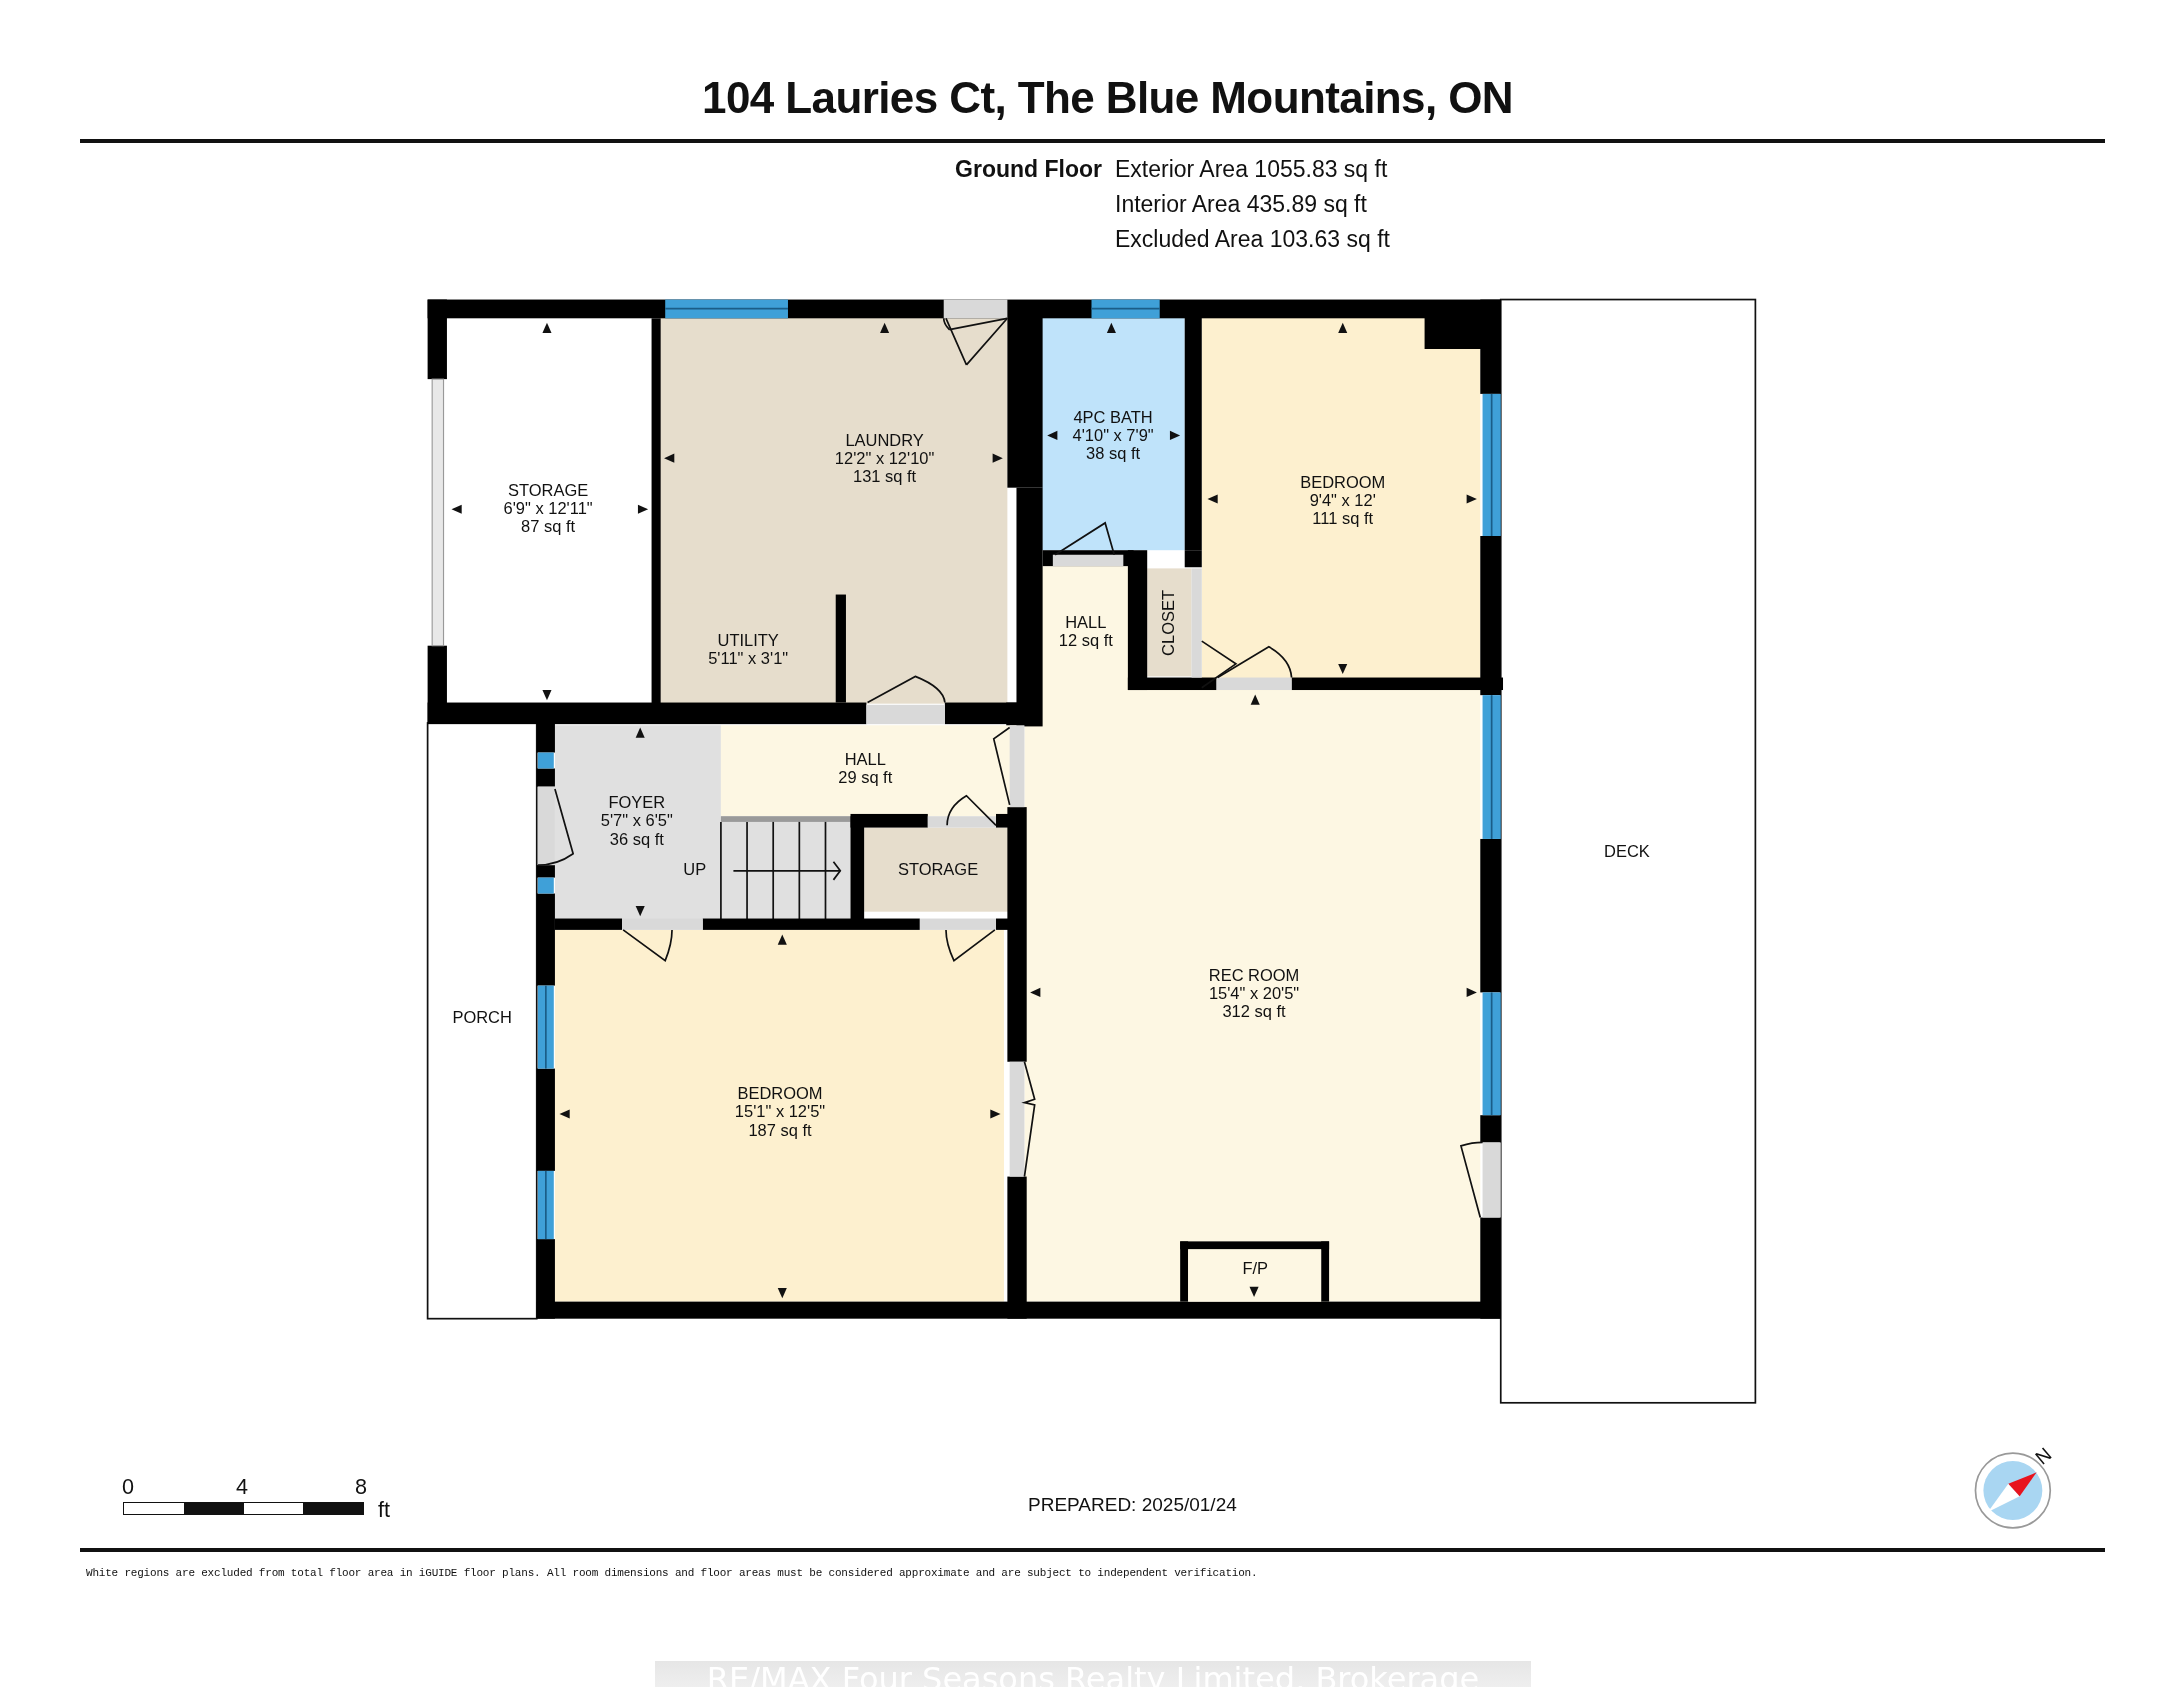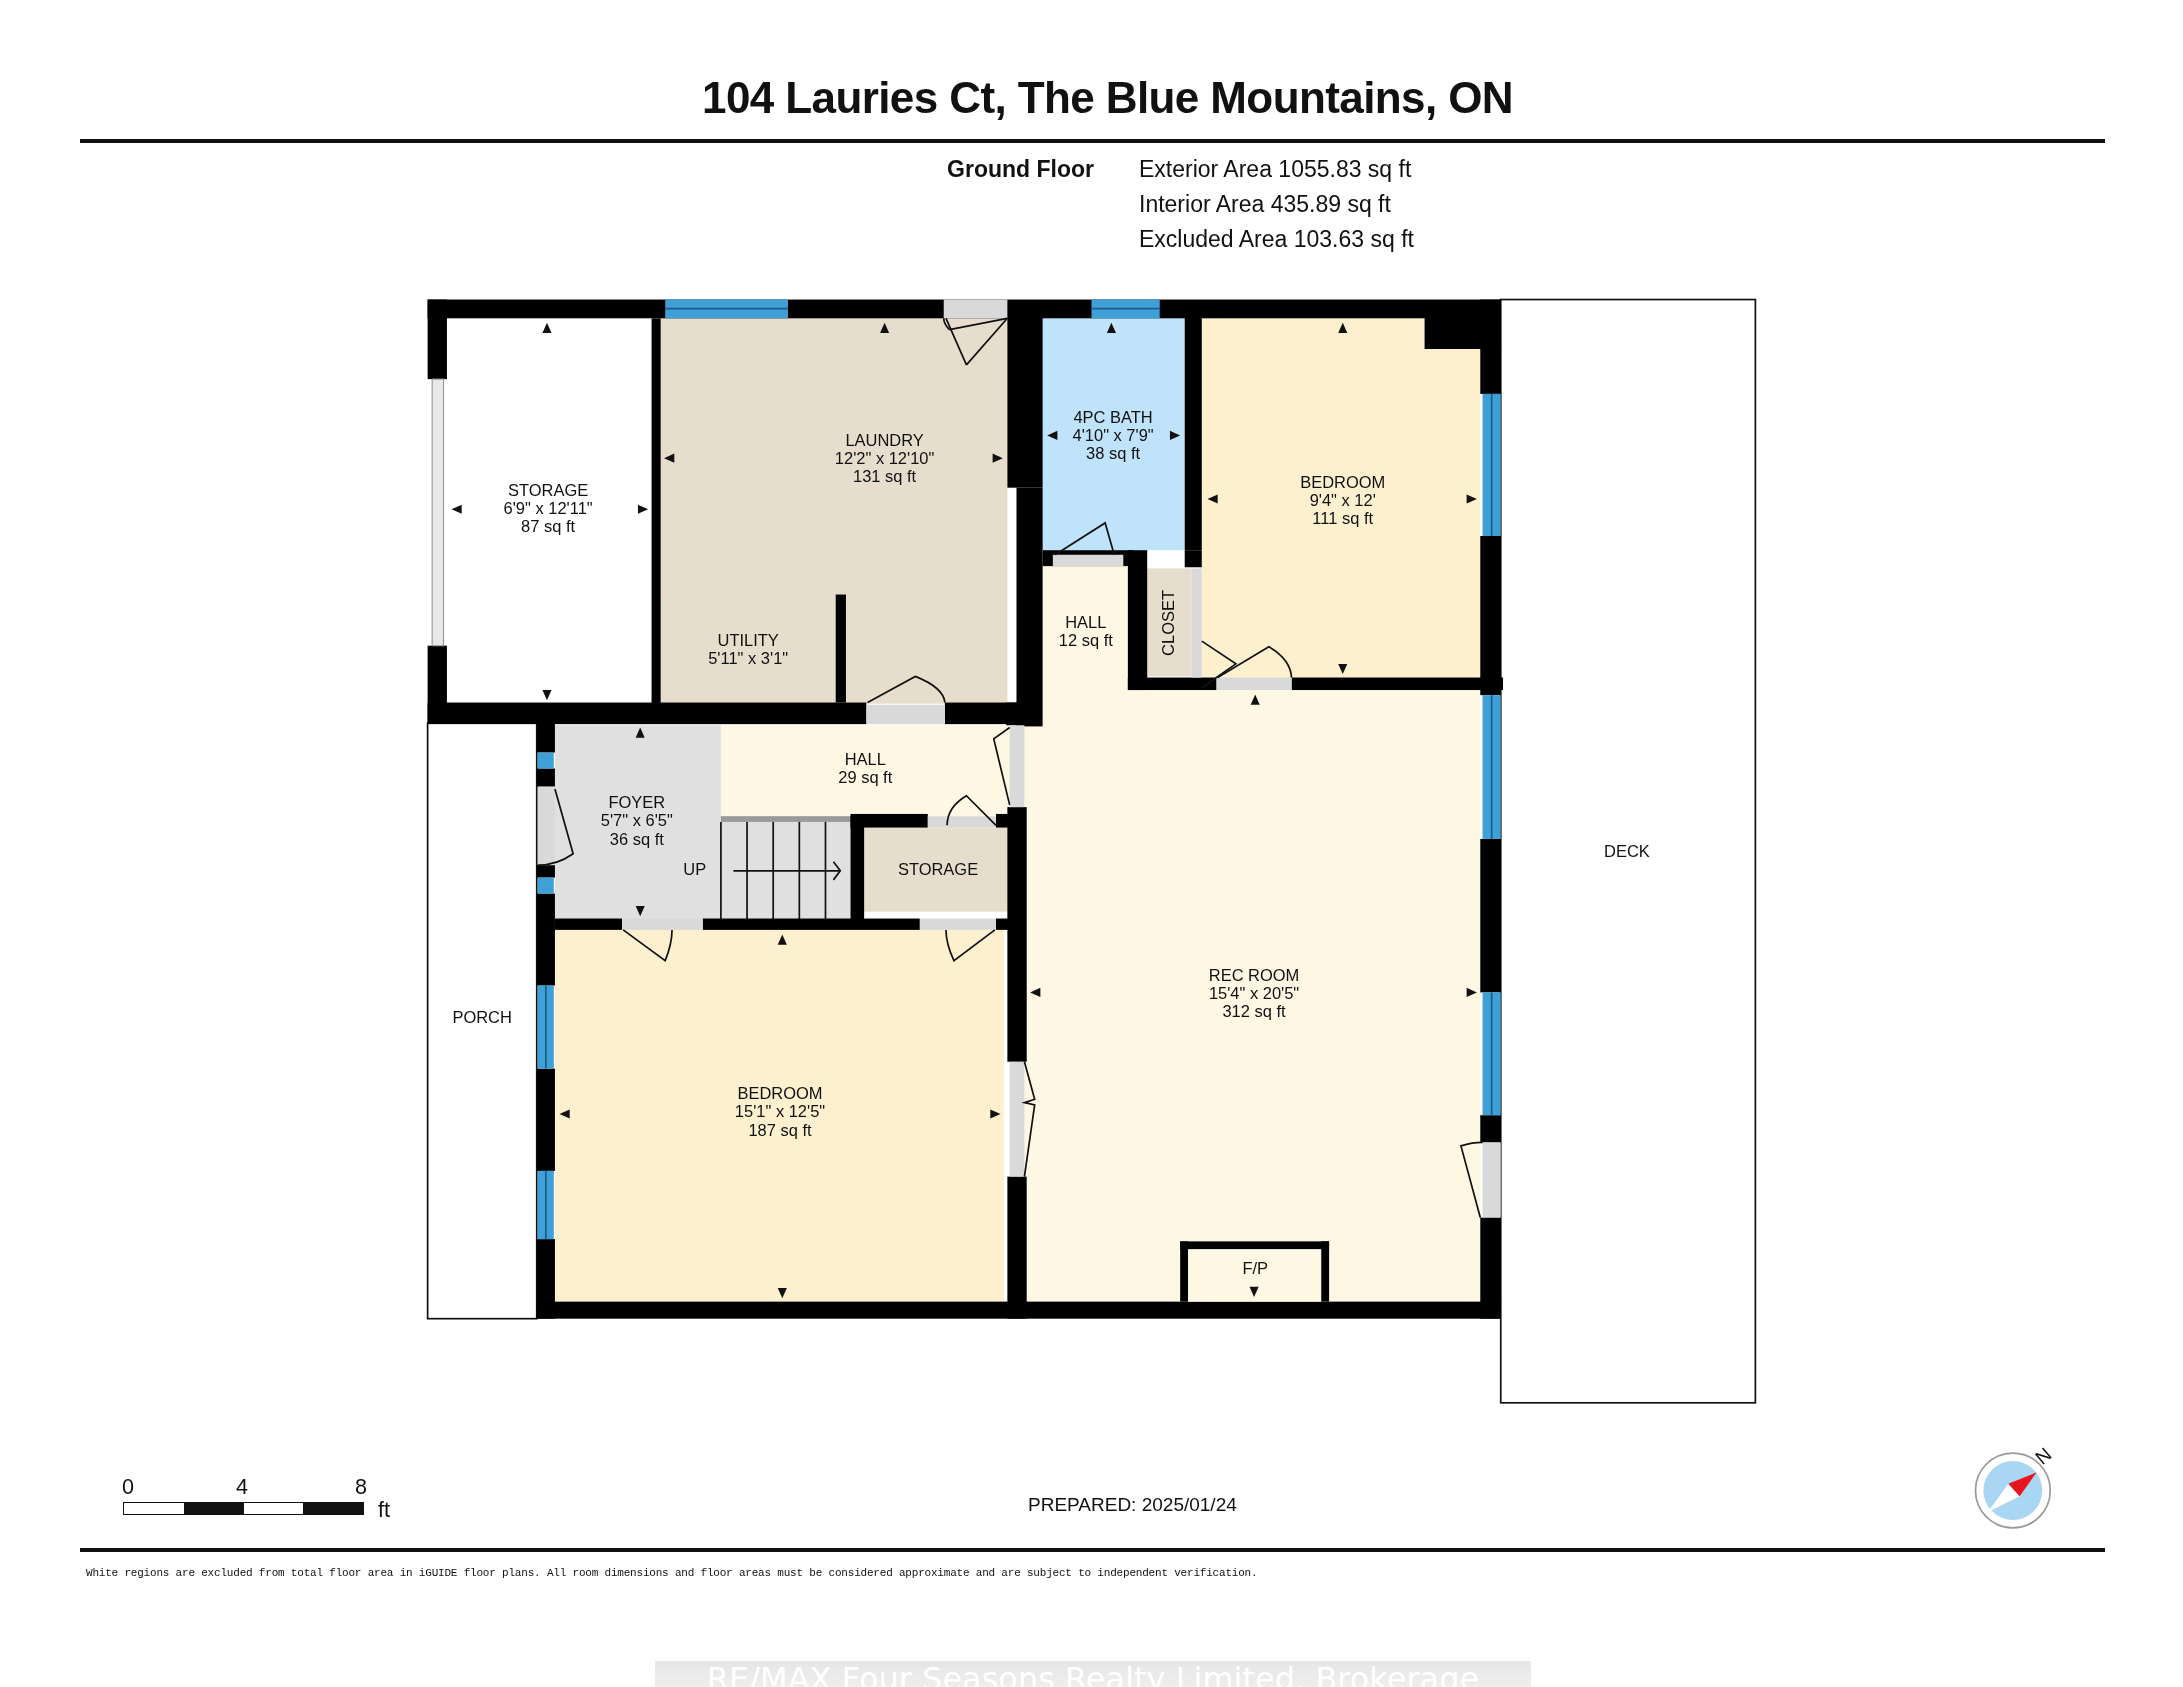--- a/index.html
+++ b/index.html
@@ -4,22 +4,22 @@
 <style>
   html, body { margin: 0; padding: 0; background: #ffffff; }
   body { width: 2183px; height: 1687px; position: relative; overflow: hidden;
          font-family: "Liberation Sans", sans-serif; color: #111; }
   .title { position: absolute; left: 16px; width: 2183px; top: 73px; text-align: center;
            font-weight: bold; font-size: 44px; letter-spacing: -0.6px; }
   .rule { position: absolute; left: 80px; width: 2025px; height: 4px; background: #111; }
   .rule.top { top: 139px; }
   .rule.bottom { top: 1548px; }
   .areas { position: absolute; top: 152px; left: 946px; font-size: 23px; line-height: 35px; }
-  .areas .label { position: absolute; left: 0; top: 0; font-weight: bold; width: 148px; text-align: right; }
-  .areas .vals { position: absolute; left: 169px; top: 0; white-space: nowrap; margin-left: 24px; }
+  .areas .label { position: absolute; left: 8px; top: 0; font-weight: bold; width: 148px; text-align: right; }
+  .areas .vals { position: absolute; left: 169px; top: 0; white-space: nowrap; }
   svg.plan { position: absolute; left: 0; top: 0; }
   .room-text { font-family: "Liberation Sans", sans-serif; font-size: 29px; fill: #111; text-anchor: middle; }
   .scale { position: absolute; left: 122px; top: 1474px; }
   .scale .ticks { position: relative; height: 28.4px; width: 250px; font-size: 21.6px; }
   .scale .ticks span { position: absolute; top: 0; }
   .scale .bar { display: flex; width: 239px; height: 10.2px; border: 1.1px solid #111; margin-left: 1.1px; }
   .scale .bar div { flex: 1; }
   .scale .ft { position: absolute; left: 256px; top: 23px; font-size: 21.6px; }
   .prepared { position: absolute; left: 986px; top: 1494px; font-size: 19px; margin-left: 42px; }
   .compass { position: absolute; left: 1974px; top: 1444px; }

